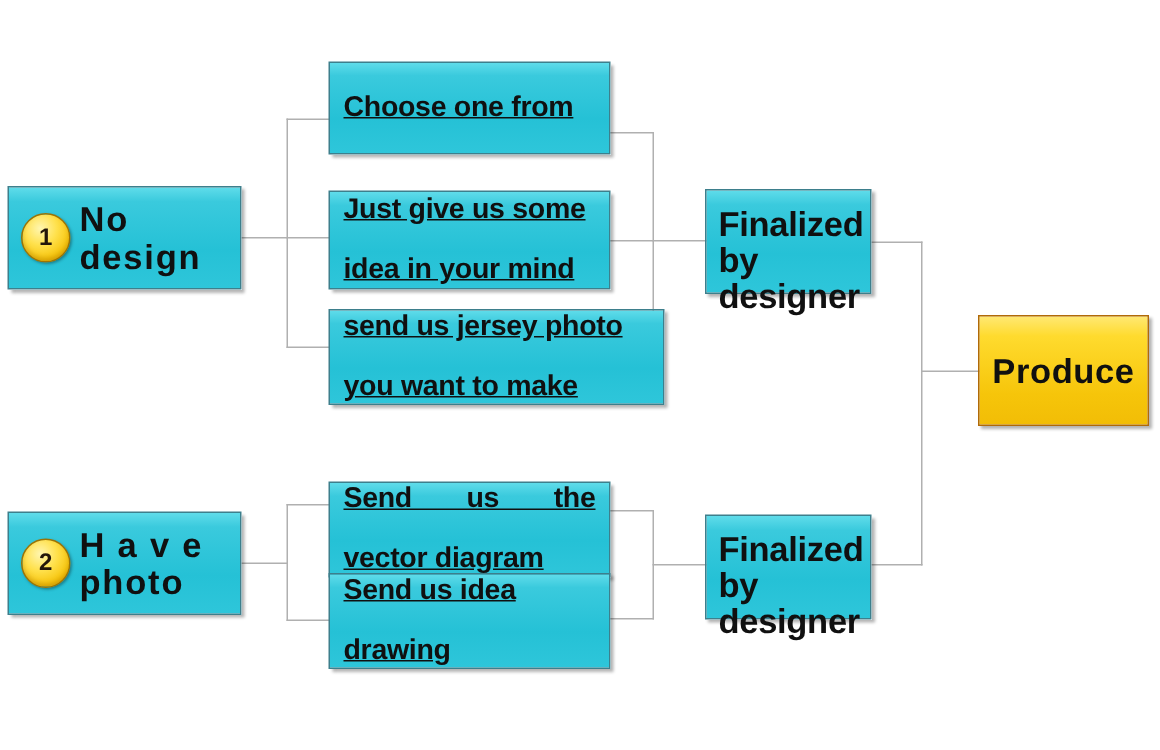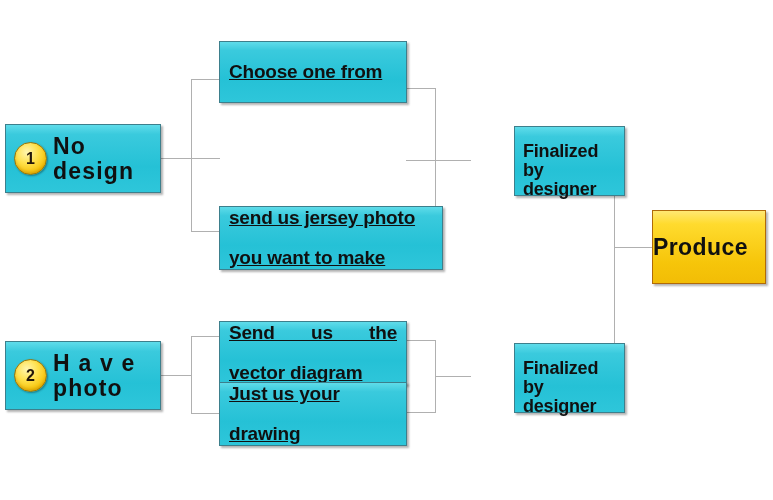--- a/index.html
+++ b/index.html
@@ -84,33 +84,32 @@
     text-align: justify;
     text-align-last: justify;
   }
   .node.detail .line {
     display: block;
   }
 
   
   .node.final {
     padding: 0 8px;
-    font-size: 18px;
-    margin-left: 44px;
+    font-size: 23px;
   }
 
   
   .node.produce {
     border: 1px solid #b06a08;
     background: linear-gradient(to bottom, #ffe873 0%, #ffdb2e 18%, #f6c50a 72%, #f2bd06 100%);
     justify-content: center;
     font-size: 23px;
     letter-spacing: 0.4px;
   }
-  .node.produce .txt { }
+  .node.produce .txt { text-align: center; }
 
   
   .watermark {
     position: absolute;
     top: 12px;
     left: 0;
     width: 773px;
     height: 22px;
     display: flex;
     gap: 52px;
@@ -170,20 +169,26 @@
     <span class="badge">1</span>
     <span class="txt">No design</span>
   </div>
 
   <div class="node detail" style="left:219px; top:41px; width:188px; height:62px;">
     <span class="txt">
       <span class="line">Choose one from</span>
     </span>
   </div>
 
+  <div class="node detail" style="left:219px; top:127px; width:188px; height:66px;">
+    <span class="txt">
+      <span class="line">Just give us some</span>
+      <span class="line">idea in your mind</span>
+    </span>
+  </div>
 
   <div class="node detail" style="left:219px; top:206px; width:224px; height:64px;">
     <span class="txt">
       <span class="line">send us jersey photo</span>
       <span class="line">you want to make</span>
     </span>
   </div>
 
   <div class="node final" style="left:470px; top:126px; width:111px; height:70px;">
     <span class="txt">
@@ -200,21 +205,21 @@
 
   <div class="node detail justify" style="left:219px; top:321px; width:188px; height:64px;">
     <span class="txt">
       <span class="line line1">Send us the</span>
       <span class="line">vector diagram</span>
     </span>
   </div>
 
   <div class="node detail" style="left:219px; top:382px; width:188px; height:64px;">
     <span class="txt">
-      <span class="line">Just us your</span>
+      <span class="line">Send us idea</span>
       <span class="line">drawing</span>
     </span>
   </div>
 
   <div class="node final" style="left:470px; top:343px; width:111px; height:70px;">
     <span class="txt">
       <span class="line">Finalized by</span>
       <span class="line">designer</span>
     </span>
   </div>

